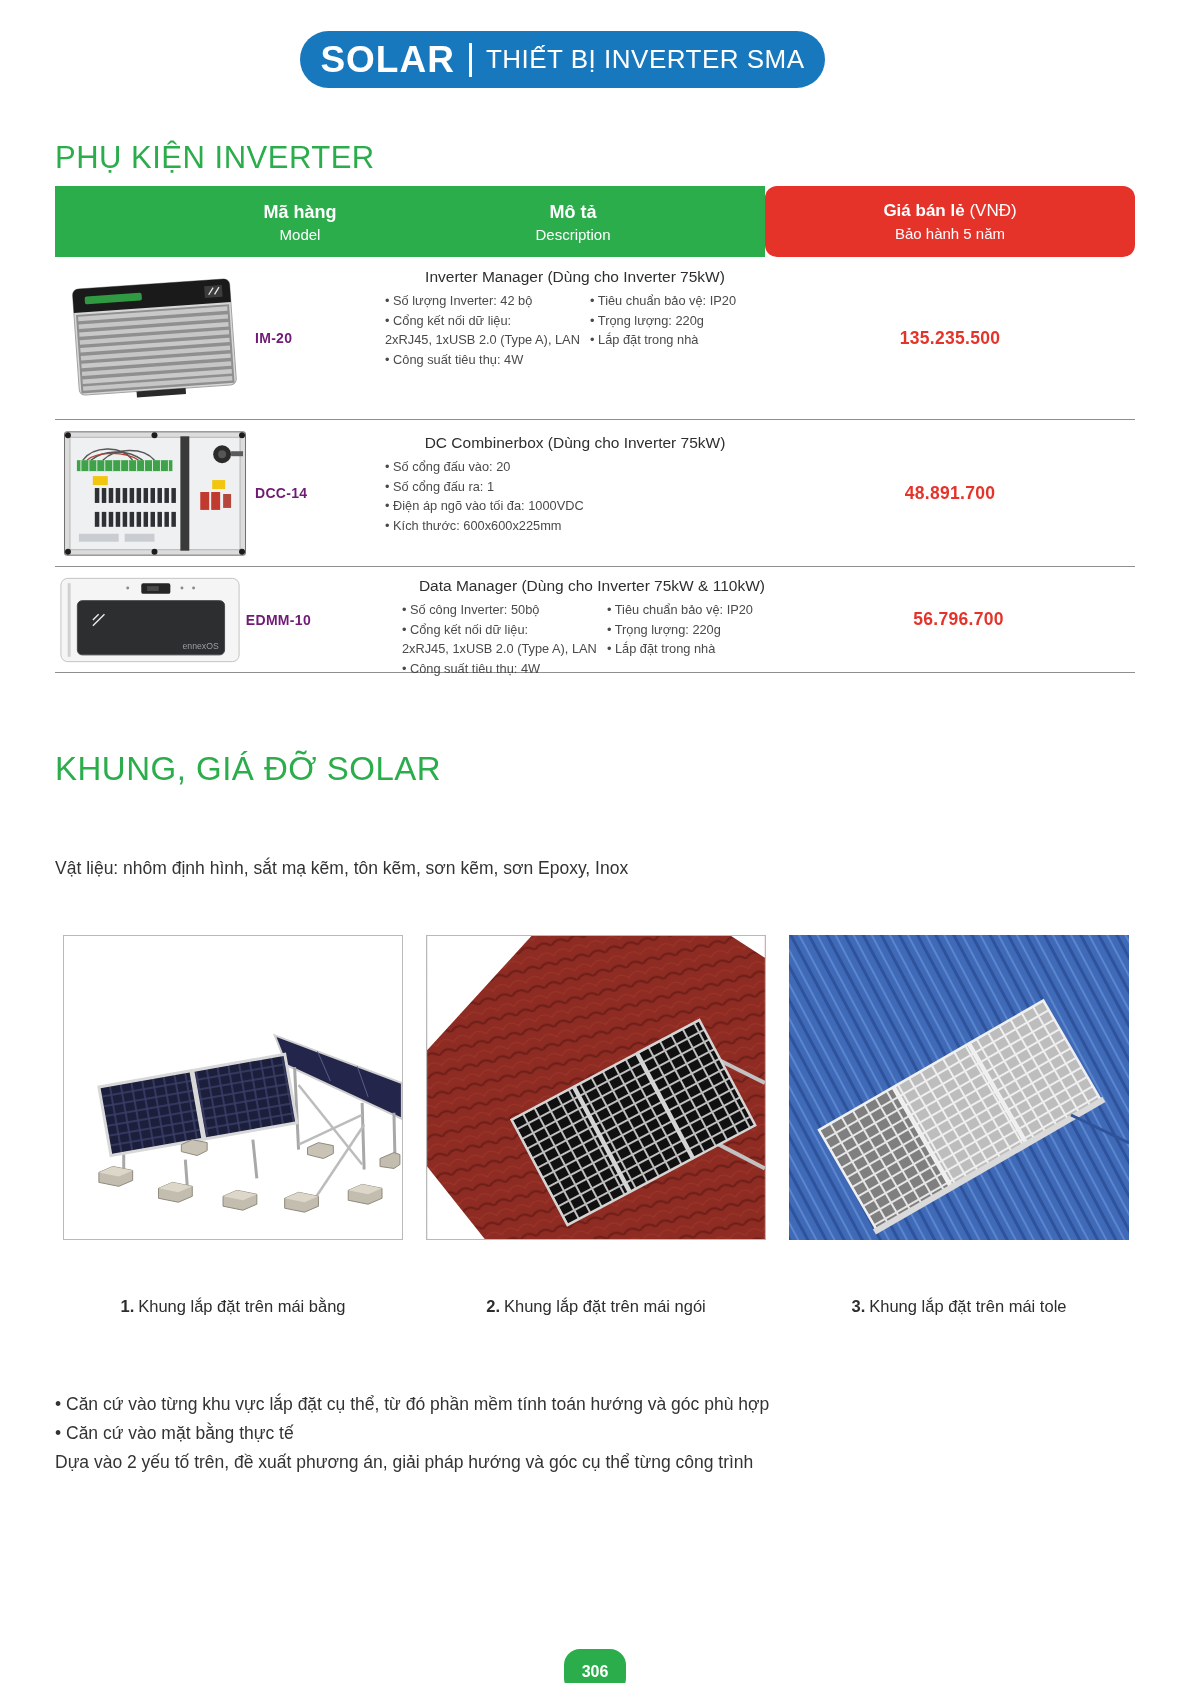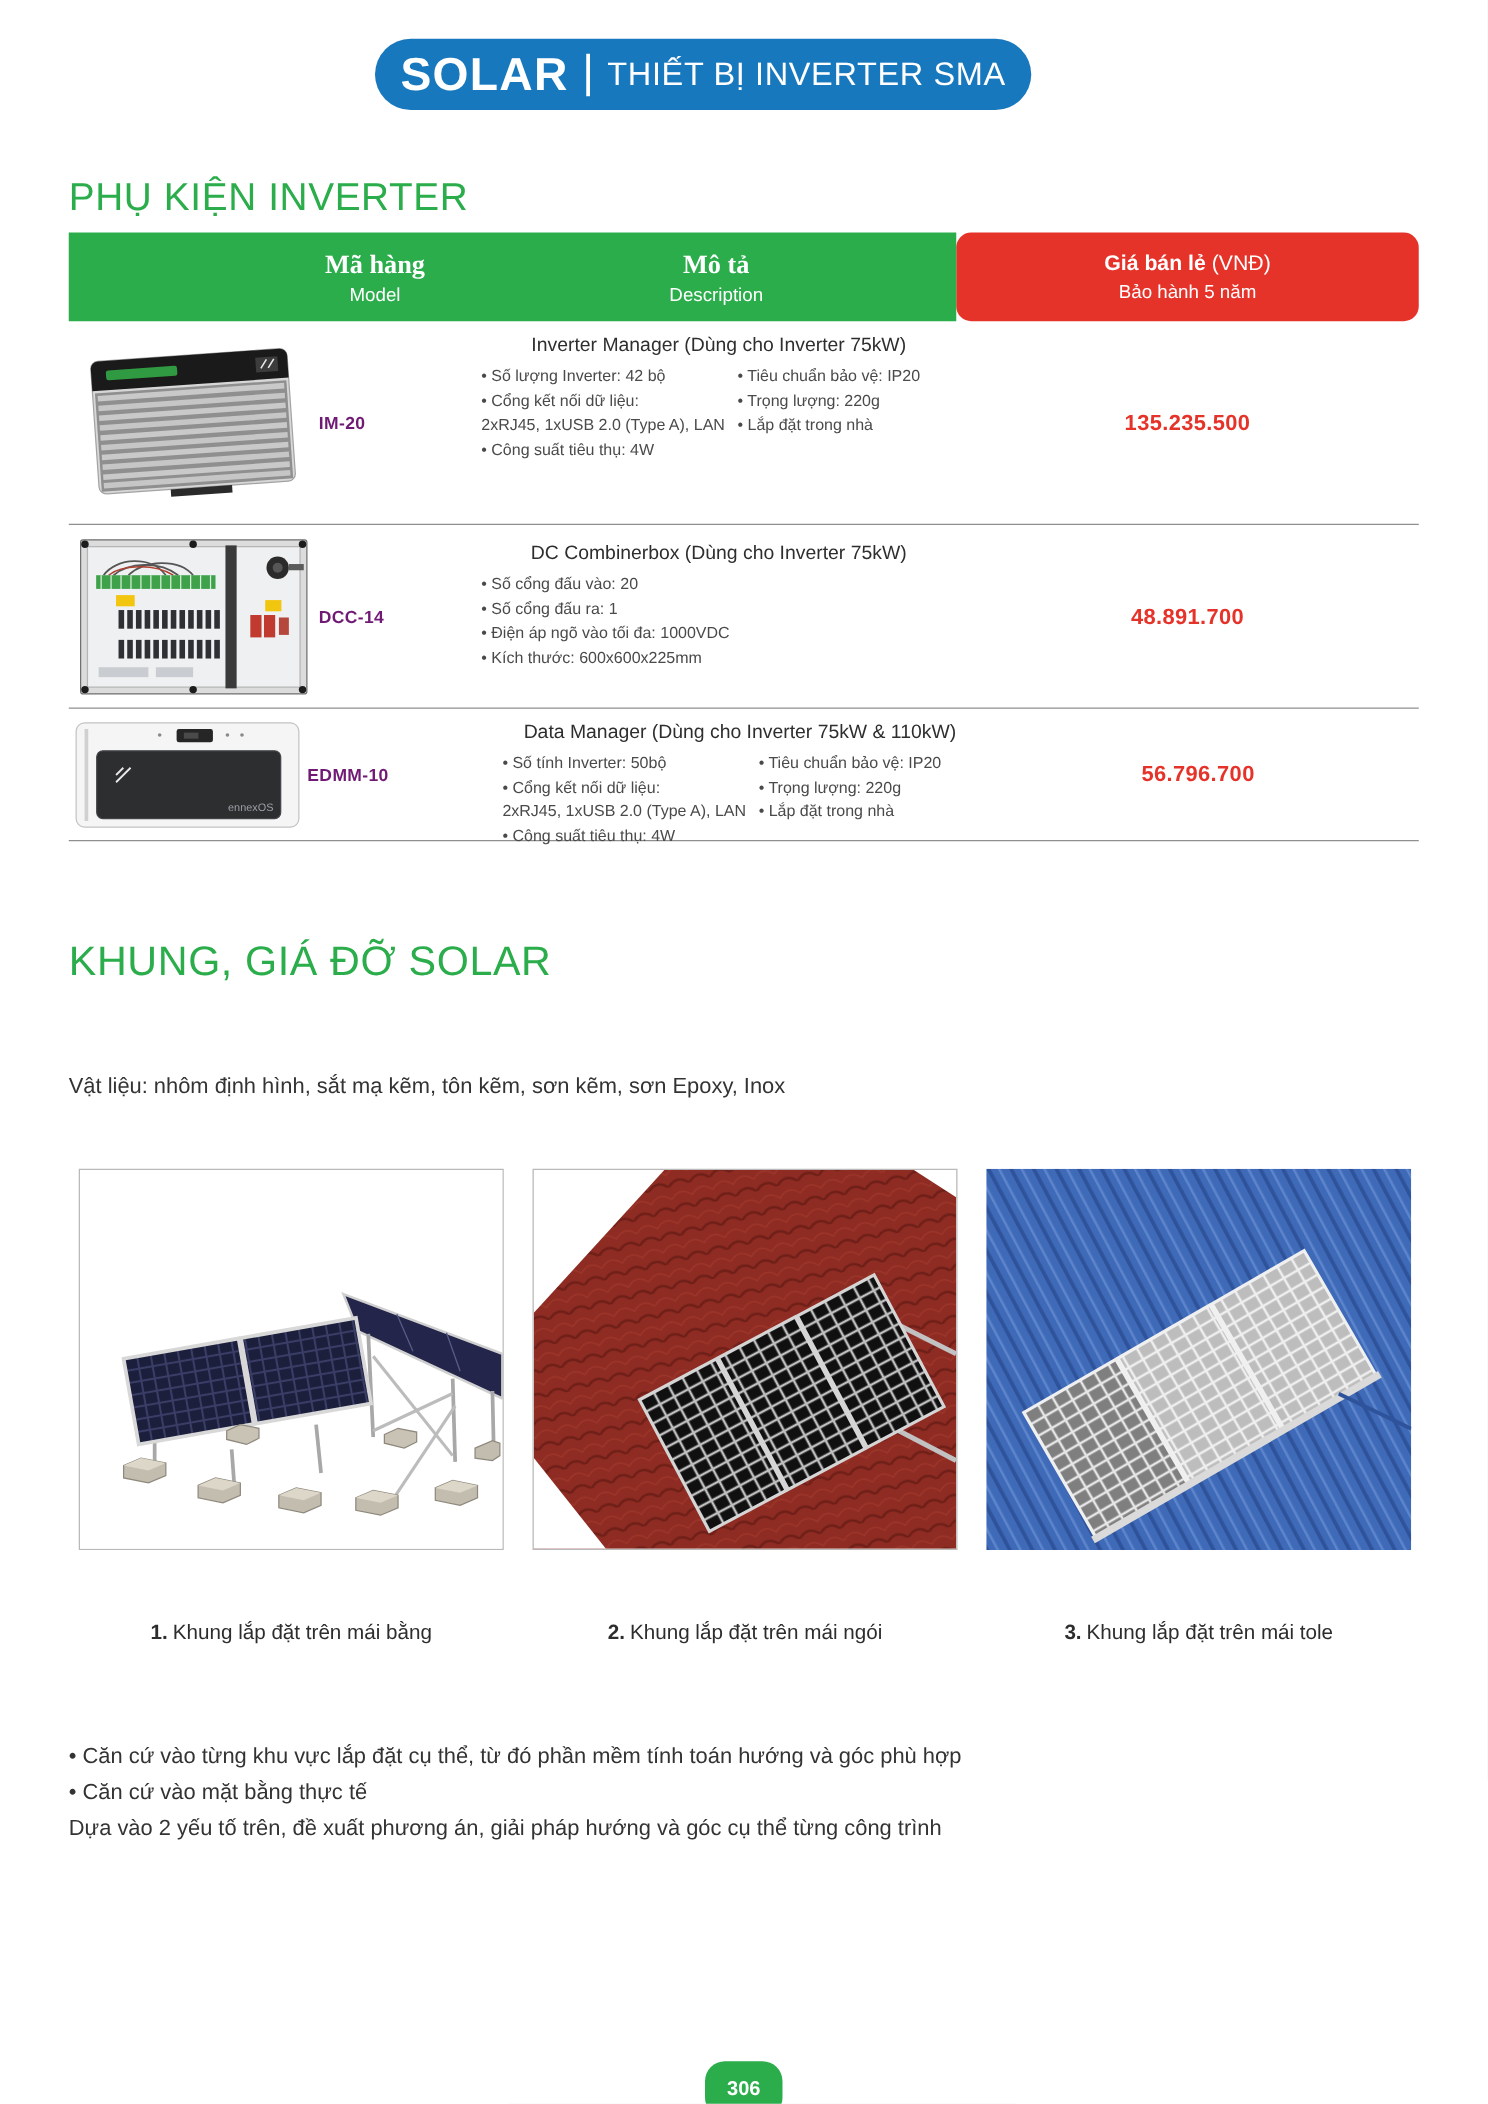--- a/index.html
+++ b/index.html
@@ -19,21 +19,21 @@
   .sec-title-2 { top:750px; font-size:33px; }
 
   
   .table { position:absolute; left:55px; top:186px; width:1080px; }
   .thead { display:flex; height:71px; }
   .thead-green { position:relative; width:710px; background:#2BAD4C; }
   .thead-red { width:370px; background:#E6332A; display:flex; flex-direction:column; align-items:center; justify-content:center;border-radius:12px; }
   .hcol { position:absolute; top:50%; transform:translate(-50%,-50%); text-align:center; color:#fff; }
   .h-model { left:245px; }
   .h-desc  { left:518px; }
-  .hline1 { font-size:21px; font-weight:700;font-family:Liberation Serif, serif; }
+  .hline1 { font-size:18px; font-weight:700; }
   .hline2 { font-size:15px; margin-top:3px; }
   .price-h1 { color:#fff; font-size:17px; font-weight:700; }
   .price-h1 .unit { font-weight:400; }
   .price-h2 { color:#fff; font-size:15px; margin-top:4px; }
 
   .trow { display:flex; border-bottom:1px solid #8f8f8f; align-items:center; }
   .row-1 { height:163px; }
   .row-2 { height:147px; }
   .row-3 { height:106px; }
   .cell-img { width:200px; display:flex; align-items:center; justify-content:center; }
@@ -222,21 +222,21 @@
           <rect x="20" y="26" width="152" height="56" rx="5" fill="#2d2e30" stroke="#44454a"></rect>
           <path d="M36,52 L48,40 M36,46 L42,40" stroke="#e8e8e8" stroke-width="1.5"></path>
           <text x="166" y="76" text-anchor="end" font-size="9" fill="#9b9ea3">ennexOS</text>
         </svg>
       </div>
       <div class="cell-model">EDMM-10</div>
       <div class="cell-desc">
         <div class="p-title">Data Manager (Dùng cho Inverter 75kW &amp; 110kW)</div>
         <div class="spec-cols">
           <div class="spec-left">
-            <div class="spec-line">• Số tính Inverter: 50bộ</div>
+            <div class="spec-line">• Số công Inverter: 50bộ</div>
             <div class="spec-line">• Cổng kết nối dữ liệu:</div>
             <div class="spec-line">2xRJ45, 1xUSB 2.0 (Type A), LAN</div>
             <div class="spec-line">• Công suất tiêu thụ: 4W</div>
           </div>
           <div class="spec-right">
             <div class="spec-line">• Tiêu chuẩn bảo vệ: IP20</div>
             <div class="spec-line">• Trọng lượng: 220g</div>
             <div class="spec-line">• Lắp đặt trong nhà</div>
           </div>
         </div>

